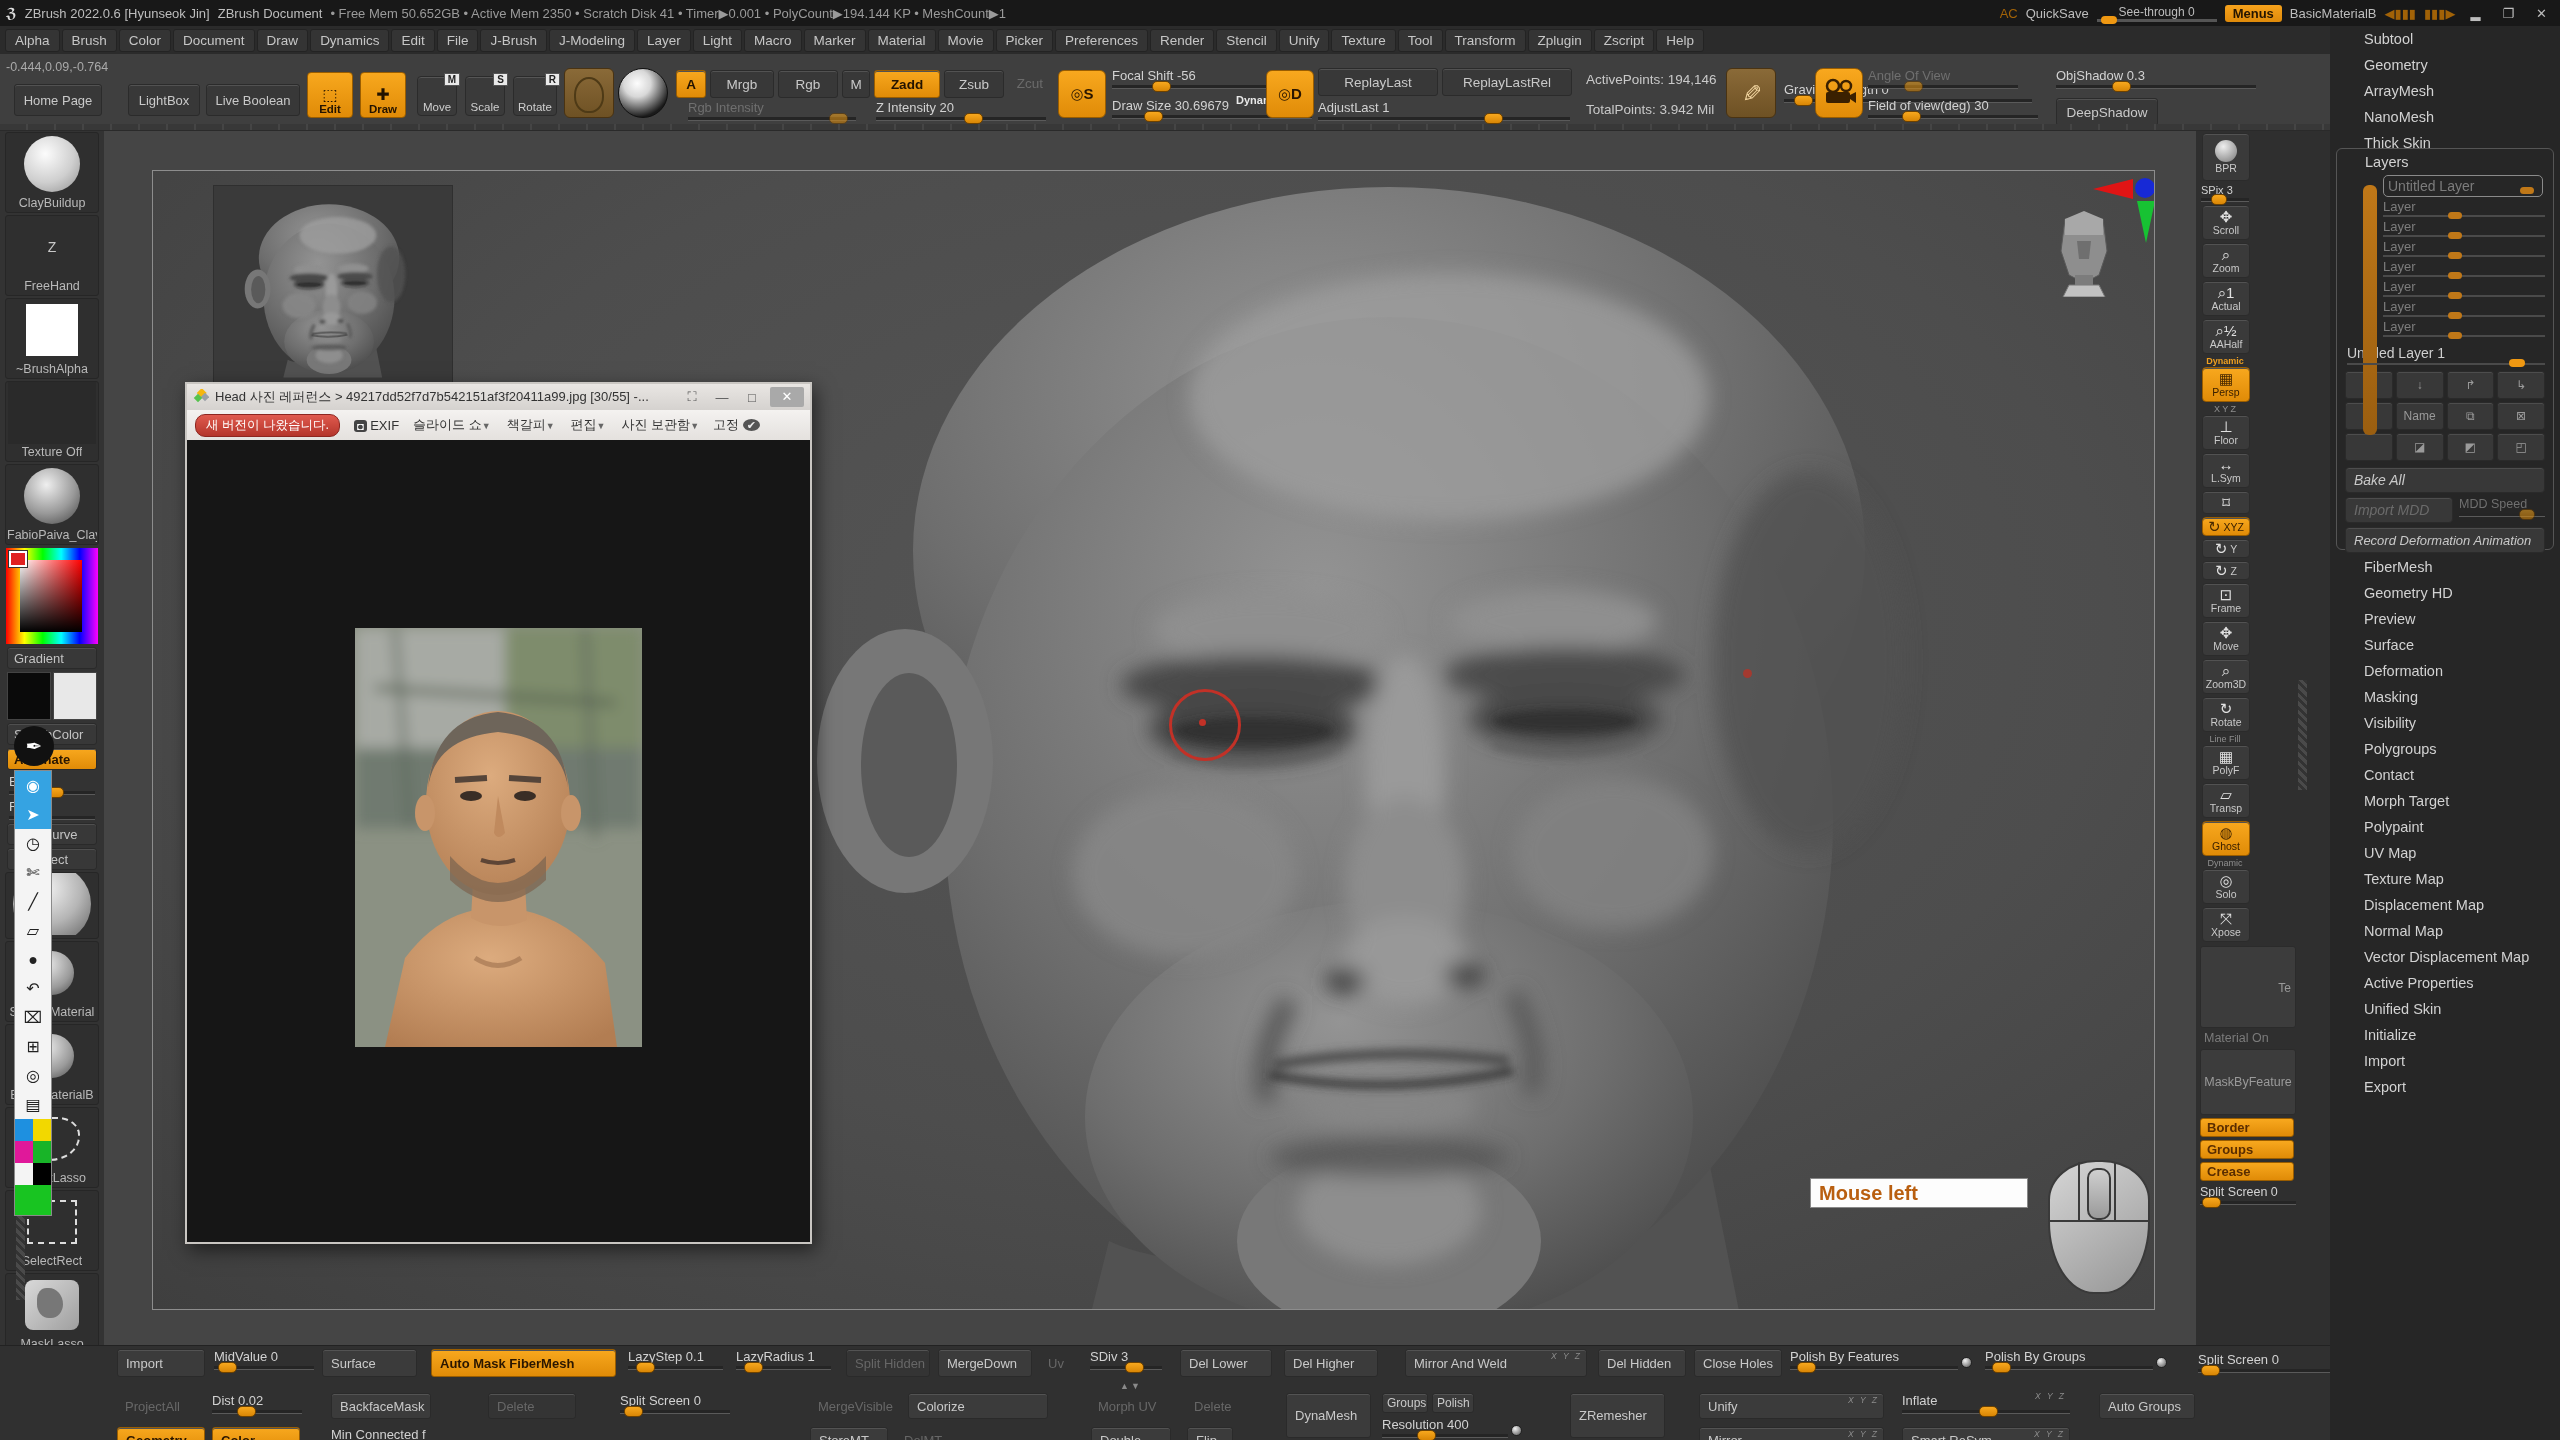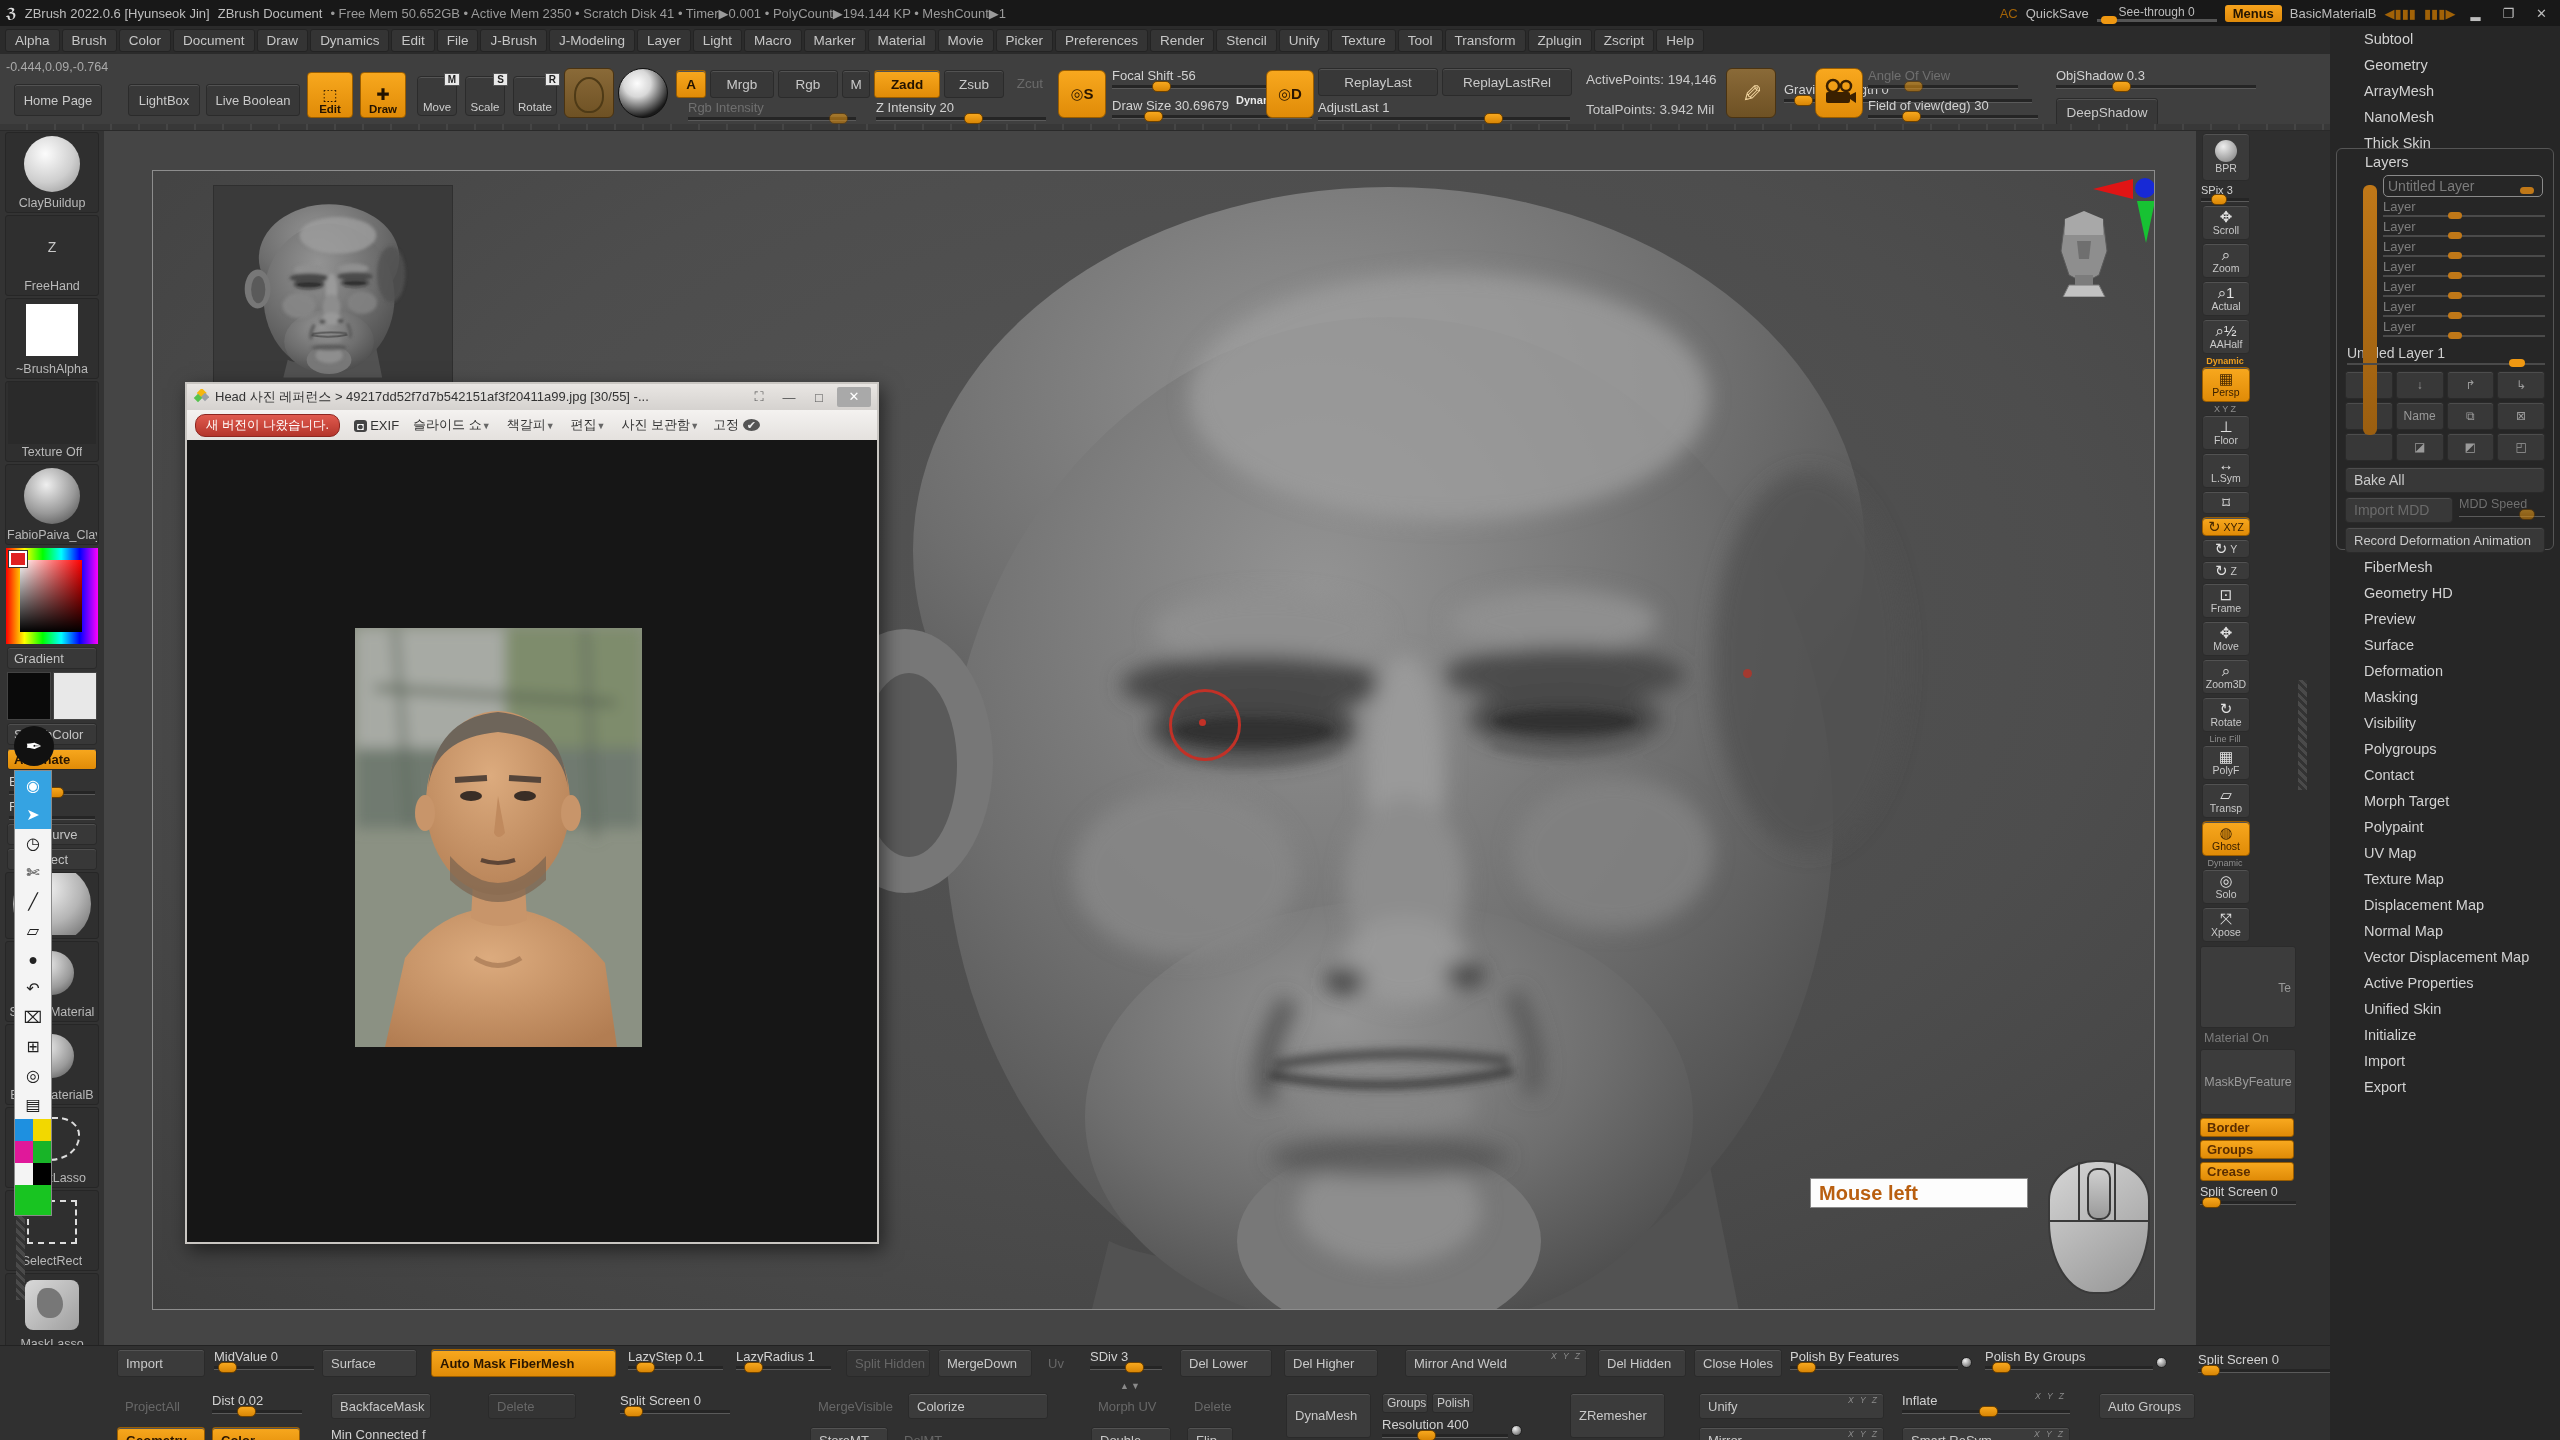--- a/index.html
+++ b/index.html
@@ -70,21 +70,21 @@
   .ring{border:3px solid #c23127;border-radius:50%;}
   
   #penbtn{left:14px;top:726px;width:40px;height:40px;border-radius:50%;background:#111;color:#fff;display:flex;align-items:center;justify-content:center;font-size:20px;z-index:25;}
   #floatstrip{left:14px;top:770px;width:36px;background:#f4f4f4;border:1px solid #8a8a8a;z-index:25;display:flex;flex-direction:column;}
   .fs-i{height:29px;display:flex;align-items:center;justify-content:center;font-size:16px;color:#222;}
   .fs-i.sel{background:#35a3e2;color:#fff;}
   .c-grid{display:grid;grid-template-columns:1fr 1fr;height:44px;}
   .c-grid i{display:block;}
   .c-green{height:30px;background:#18c421;}
   
-  #photo{left:185px;top:382px;width:694px;height:862px;background:#14532d;border:2px solid #c9c6c2;box-shadow:4px 6px 18px rgba(0,0,0,.55);z-index:30;box-sizing:border-box;}
+  #photo{left:185px;top:382px;width:627px;height:862px;background:#14532d;border:2px solid #c9c6c2;box-shadow:4px 6px 18px rgba(0,0,0,.55);z-index:30;box-sizing:border-box;}
   #p-title{height:26px;background:linear-gradient(#e9e6e3,#d5d2cf);display:flex;align-items:center;padding:0 6px;gap:6px;color:#222;font-size:13px;}
   #p-title .tt{flex:1;white-space:nowrap;overflow:hidden;color:#333;}
   .p-ctl{width:24px;text-align:center;color:#555;font-size:13px;}
   .p-ctl.close{background:#a9a9a9;color:#fff;width:34px;height:20px;line-height:20px;border-radius:2px;}
   #p-tools{height:30px;background:linear-gradient(#f4f2f0,#e4e1de);border-bottom:1px solid #bbb;display:flex;align-items:center;gap:14px;padding:0 8px;color:#333;font-size:13px;}
   .pill{background:linear-gradient(#e05a4e,#b4352b);color:#fff;border-radius:10px;padding:2px 10px;font-size:12.5px;border:1px solid #8d2620;}
   .p-menu{white-space:nowrap;color:#333;}
   .p-menu .ar{font-size:9px;color:#666;}
   #p-body{position:absolute;left:0;top:56px;right:0;bottom:0;background:#161616;}
   
@@ -100,21 +100,21 @@
   
   #tray{left:2330px;top:26px;width:230px;height:1414px;background:#262626;z-index:45;}
   .tr-h{font-size:14.5px;color:#d2d2d2;padding:5px 0 5px 34px;white-space:nowrap;}
   #layers-panel{left:6px;top:122px;width:218px;height:402px;border:1px solid #555;border-radius:6px;box-sizing:border-box;}
   .lay-row{display:flex;flex-direction:column;margin:2px 8px 0 46px;}
   .lay-row .lab{font-size:13px;color:#7c7c7c;}
   .lay-row .track{position:relative;height:2px;background:#4a4a4a;margin-top:1px;}
   .lay-row .knob{position:absolute;top:-3px;width:14px;height:7px;border-radius:4px;background:#c07818;}
   #lay-grid{display:grid;grid-template-columns:repeat(4,1fr);gap:3px;margin:6px 8px;}
   #lay-grid .g{height:26px;background:#383838;border:1px solid #2a2a2a;box-shadow:inset 0 1px 0 #4d4d4d;border-radius:3px;display:flex;align-items:center;justify-content:center;font-size:12px;color:#9a9a9a;}
-  .tray-btn{margin:4px 8px 0;height:24px;background:#383838;border:1px solid #2a2a2a;box-shadow:inset 0 1px 0 #4d4d4d;border-radius:4px;display:flex;align-items:center;padding-left:8px;font-size:14px;color:#c9c9c9;}
+  .tray-btn{margin:4px 8px 0;height:24px;background:#383838;border:1px solid #2a2a2a;box-shadow:inset 0 1px 0 #4d4d4d;border-radius:4px;display:flex;align-items:center;padding-left:8px;font-size:14px;color:#c9c9c9;font-style:italic;}
   .tray-btn.dim{color:#6b6b6b;}
   
   .btn{background:#3b3b3b;border:1px solid #2a2a2a;box-shadow:inset 0 1px 0 #535353;border-radius:3px;color:#c9c9c9;font-size:13px;display:flex;align-items:center;padding:0 8px;box-sizing:border-box;white-space:nowrap;position:absolute;}
   .btn.orange{background:linear-gradient(#f8a81e,#e08b07);color:#2a1600;font-weight:bold;border-color:#9a5d00;}
   .btn.dim{color:#676767;background:#343434;}
   .sl{position:absolute;}
   #botbar{left:0;top:1345px;width:2560px;height:95px;background:#303030;z-index:35;border-top:1px solid #222;}
   .divider{position:absolute;font-size:9px;color:#8a8a8a;letter-spacing:2px;}
   
   #tooltip{left:1810px;top:1178px;width:218px;height:30px;background:#fdfdfd;border:1px solid #888;color:#b95f10;font-weight:bold;font-size:20px;display:flex;align-items:center;padding-left:8px;box-sizing:border-box;z-index:26;}

